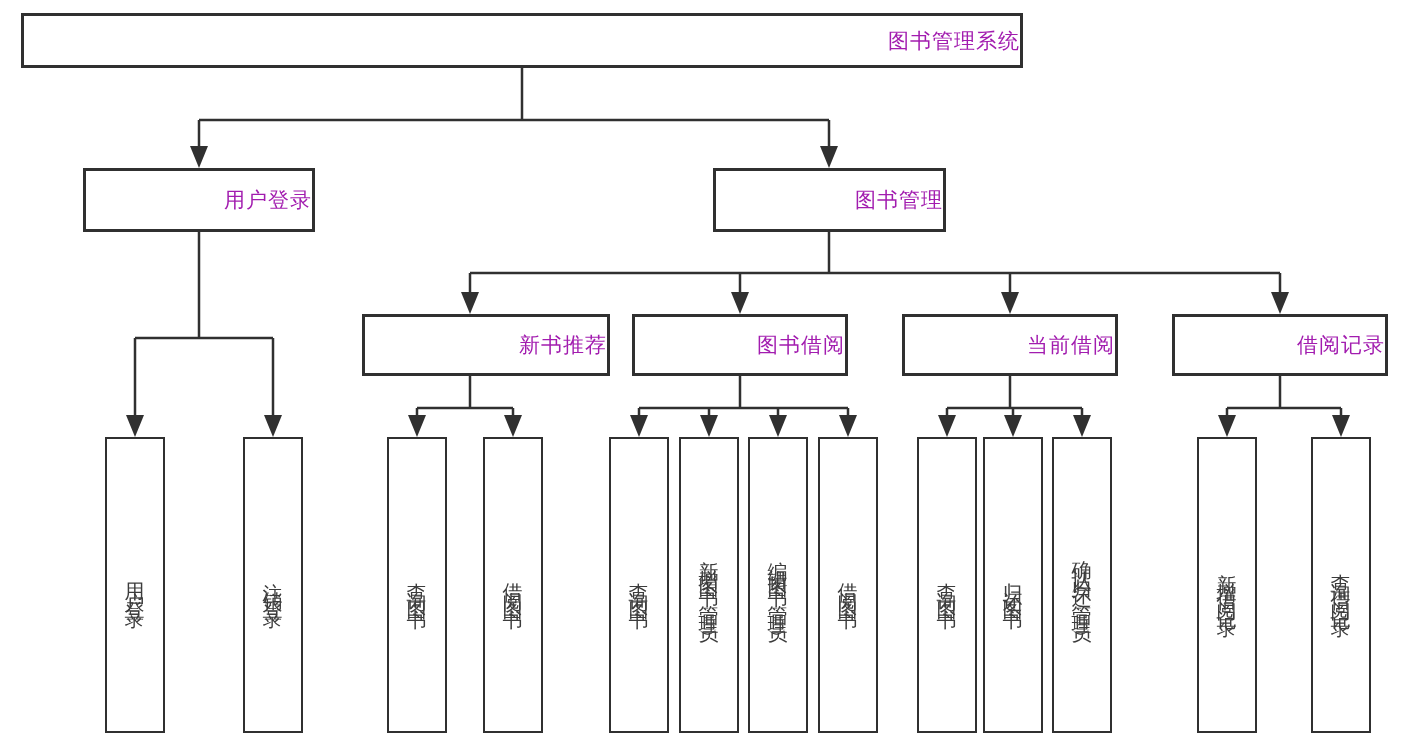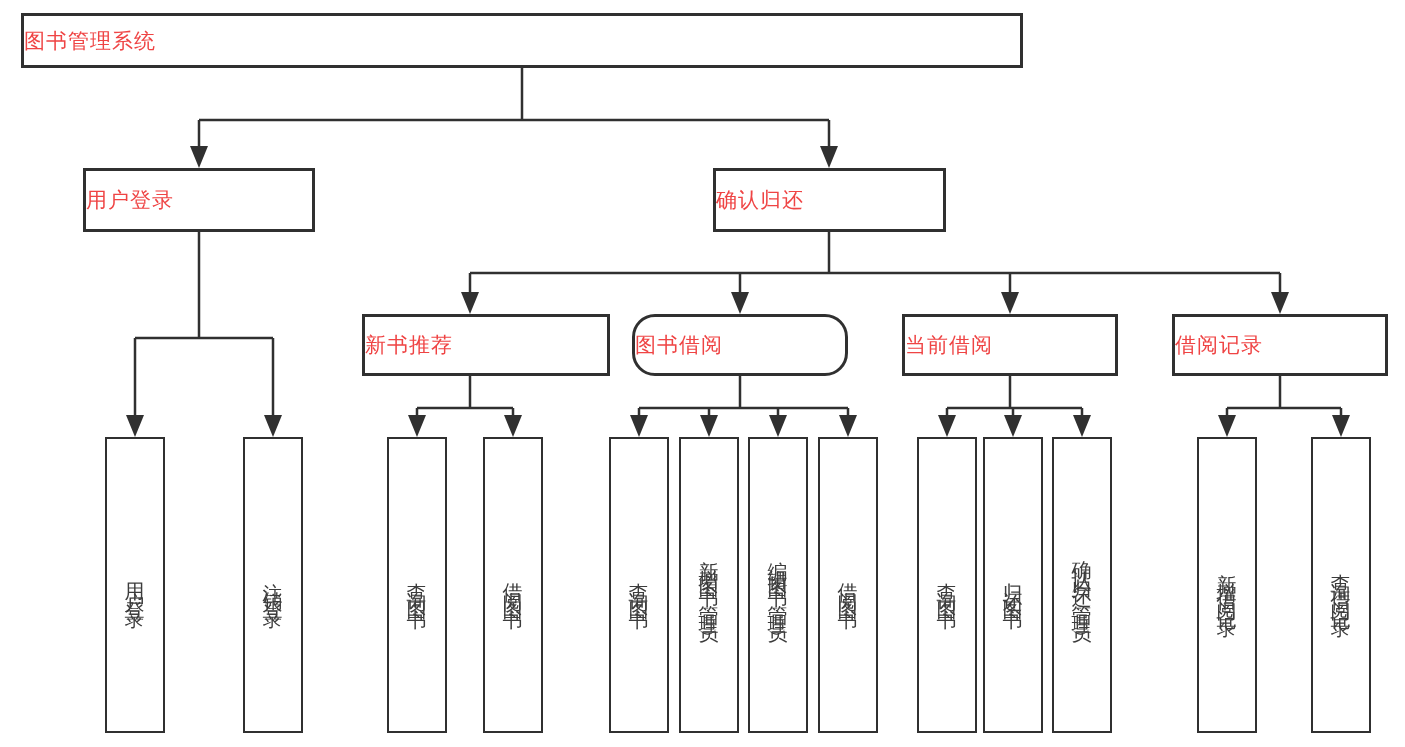--- a/index.html
+++ b/index.html
@@ -16,22 +16,22 @@
     left: 0; top: 0;
     width: 1405px; height: 747px;
   }
   .node {
     position: absolute;
     box-sizing: border-box;
     border: 3px solid #303030;
     background: #ffffff;
     display: flex;
     align-items: center;
-    justify-content: flex-start;
-    color: #ef4444;
+    justify-content: flex-end;
+    color: #a21caf;
     font-size: 21px;
     letter-spacing: 1px;
     white-space: nowrap;
   }
   .leaf {
     position: absolute;
     box-sizing: border-box;
     border: 2.5px solid #303030;
     background: #ffffff;
     display: flex;
@@ -105,27 +105,27 @@
   </svg>
 
   <div class="node" style="left:21px; top:13px; width:1002px; height:55px;">
     <span>图书管理系统</span>
   </div>
 
   <div class="node" style="left:83px; top:168px; width:232px; height:64px;">
     <span>用户登录</span>
   </div>
   <div class="node" style="left:713px; top:168px; width:233px; height:64px;">
-    <span>确认归还</span>
+    <span>图书管理</span>
   </div>
 
   <div class="node" style="left:362px; top:314px; width:248px; height:62px;">
     <span>新书推荐</span>
   </div>
-  <div class="node" style="left:632px; top:314px; width:216px; height:62px;border-radius:23px;">
+  <div class="node" style="left:632px; top:314px; width:216px; height:62px;">
     <span>图书借阅</span>
   </div>
   <div class="node" style="left:1172px; top:314px; width:216px; height:62px;">
     <span>借阅记录</span>
   </div>
   <div class="node" style="left:902px; top:314px; width:216px; height:62px;">
     <span>当前借阅</span>
   </div>
 
   <div class="leaf" style="left:105px;">

